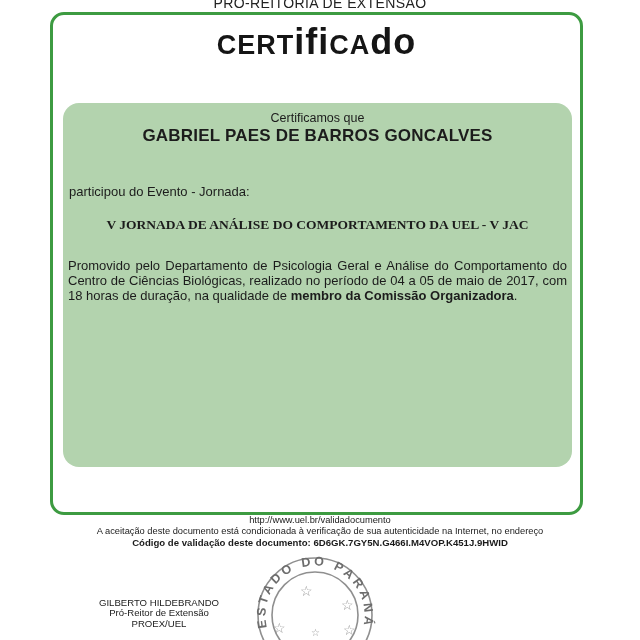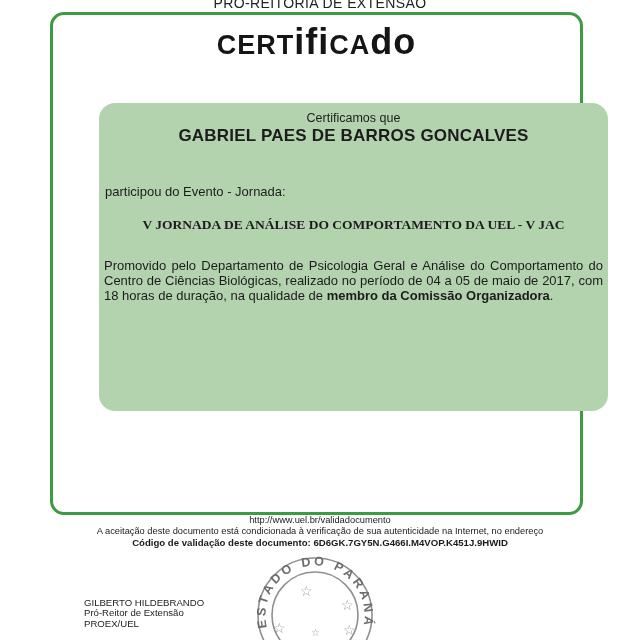--- a/index.html
+++ b/index.html
@@ -33,43 +33,43 @@
     font-weight:700;color:#151515;letter-spacing:1px;white-space:nowrap;
   }
   .cert-title .seg-caps{font-size:27px;}
   .cert-title .seg-tall{font-size:36px;}
   .sigec-code{
     position:absolute;top:72px;right:13px;
     font-size:9px;color:#222;white-space:nowrap;
   }
   
   .green-panel{
-    position:absolute;left:10px;top:88px;width:509px;height:308px;
-    background:var(--panel-green);border-radius:16px;margin-left:36px;
+    position:absolute;left:10px;top:88px;width:509px;height:364px;
+    background:var(--panel-green);border-radius:16px;
   }
   .intro-line{position:absolute;top:8px;left:0;right:0;text-align:center;font-size:12.5px;}
   .recipient-name{position:absolute;top:23px;left:0;right:0;text-align:center;font-size:17px;font-weight:700;letter-spacing:.2px;white-space:nowrap;}
   .event-lead{position:absolute;top:81px;left:6px;font-size:13px;}
   .event-title{position:absolute;top:114px;left:0;right:0;text-align:center;font-size:13.5px;font-weight:700;white-space:nowrap;font-family:Liberation Serif, serif;}
   .body-par{
     position:absolute;top:155px;left:5px;right:5px;
     font-size:13px;line-height:15px;text-align:justify;
   }
   .body-par b{font-weight:700;}
   .date-line{position:absolute;top:362px;right:6px;font-size:13.5px;}
   
   .footer{
     position:absolute;top:515px;left:0;right:0;text-align:center;
     font-size:9.3px;line-height:10.6px;color:#1a1a1a;
   }
   .footer .code-line{font-weight:700;font-size:9.6px;margin-top:2px;}
   
   .signature{
     position:absolute;left:84px;top:598px;width:150px;
-    text-align:left;font-size:9.6px;line-height:10.3px;color:#222;
+    text-align:center;font-size:9.6px;line-height:10.3px;color:#222;
   }
   
   .seal{position:absolute;left:249px;top:552px;width:132px;height:88px;}
   .seal text{font-family:"Liberation Sans","DejaVu Sans",sans-serif;}
   .seal .ring{fill:none;stroke:var(--seal-gray);stroke-width:1.6;}
   .seal .seal-text{font-size:12.5px;font-weight:700;fill:#6d6d6d;letter-spacing:3.2px;}
   .seal .star{fill:#9a9a9a;font-size:14px;}
   .seal .star.small{font-size:10px;}
 </style>
 </head>

